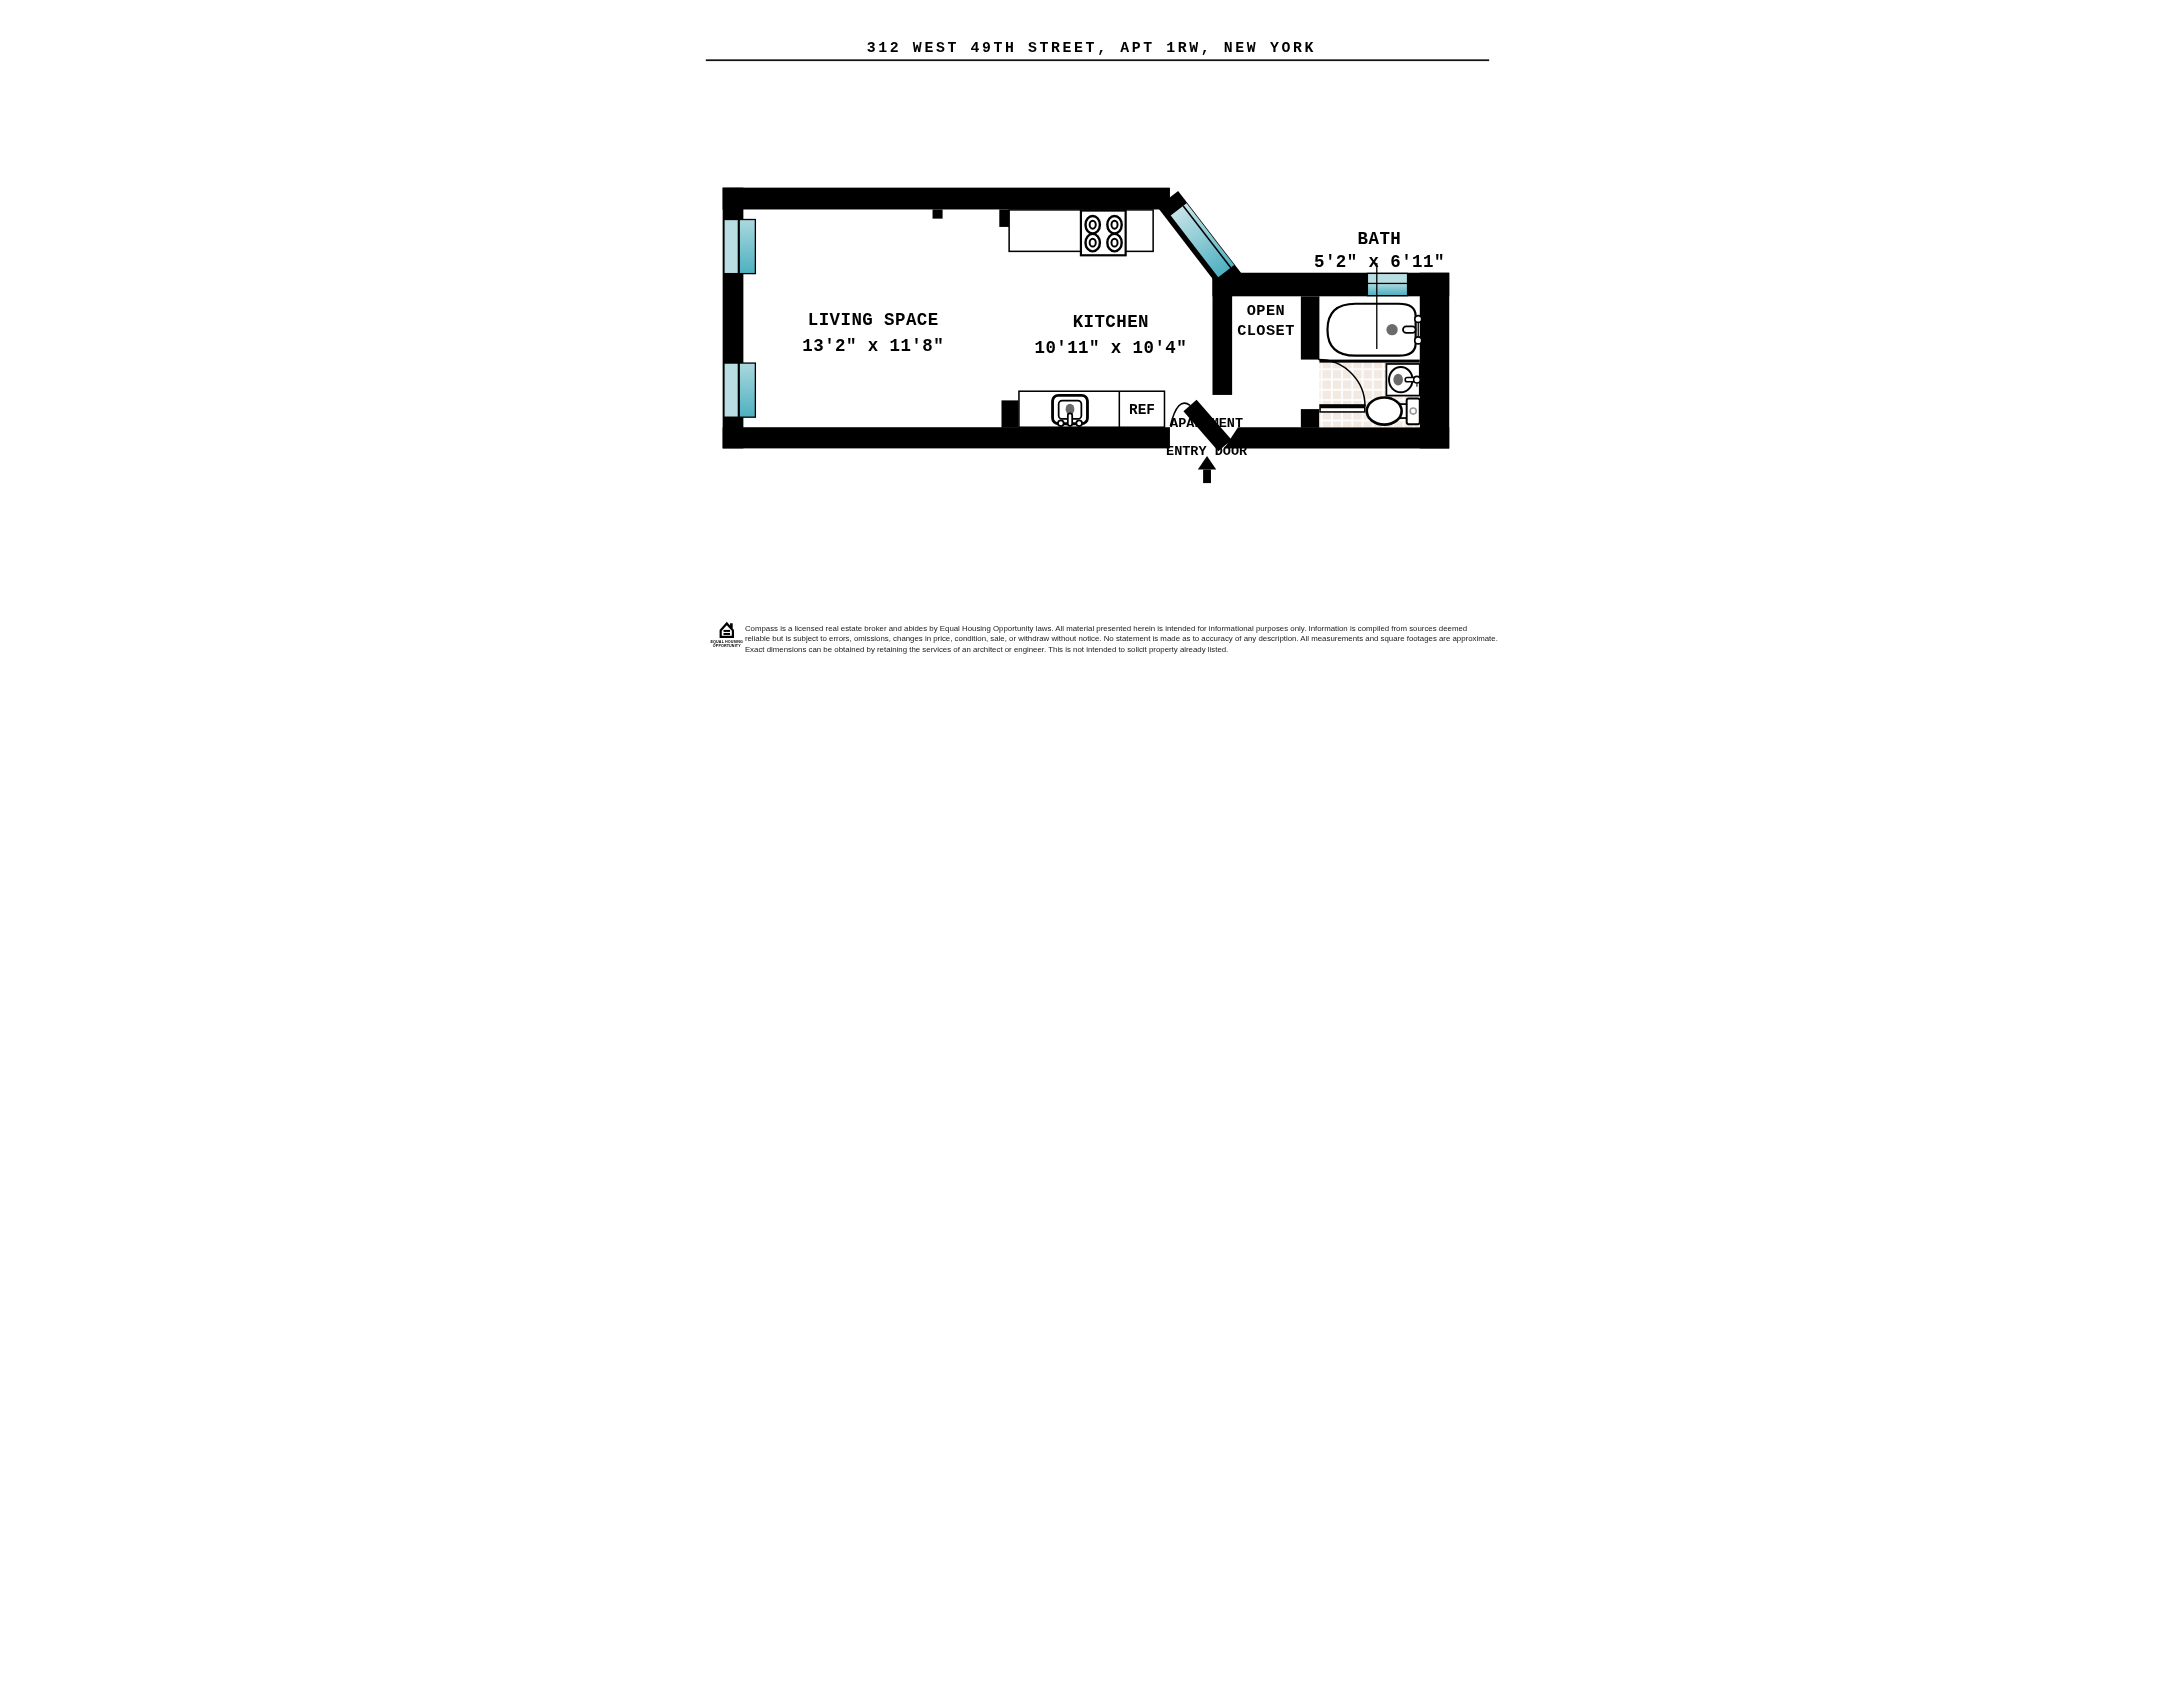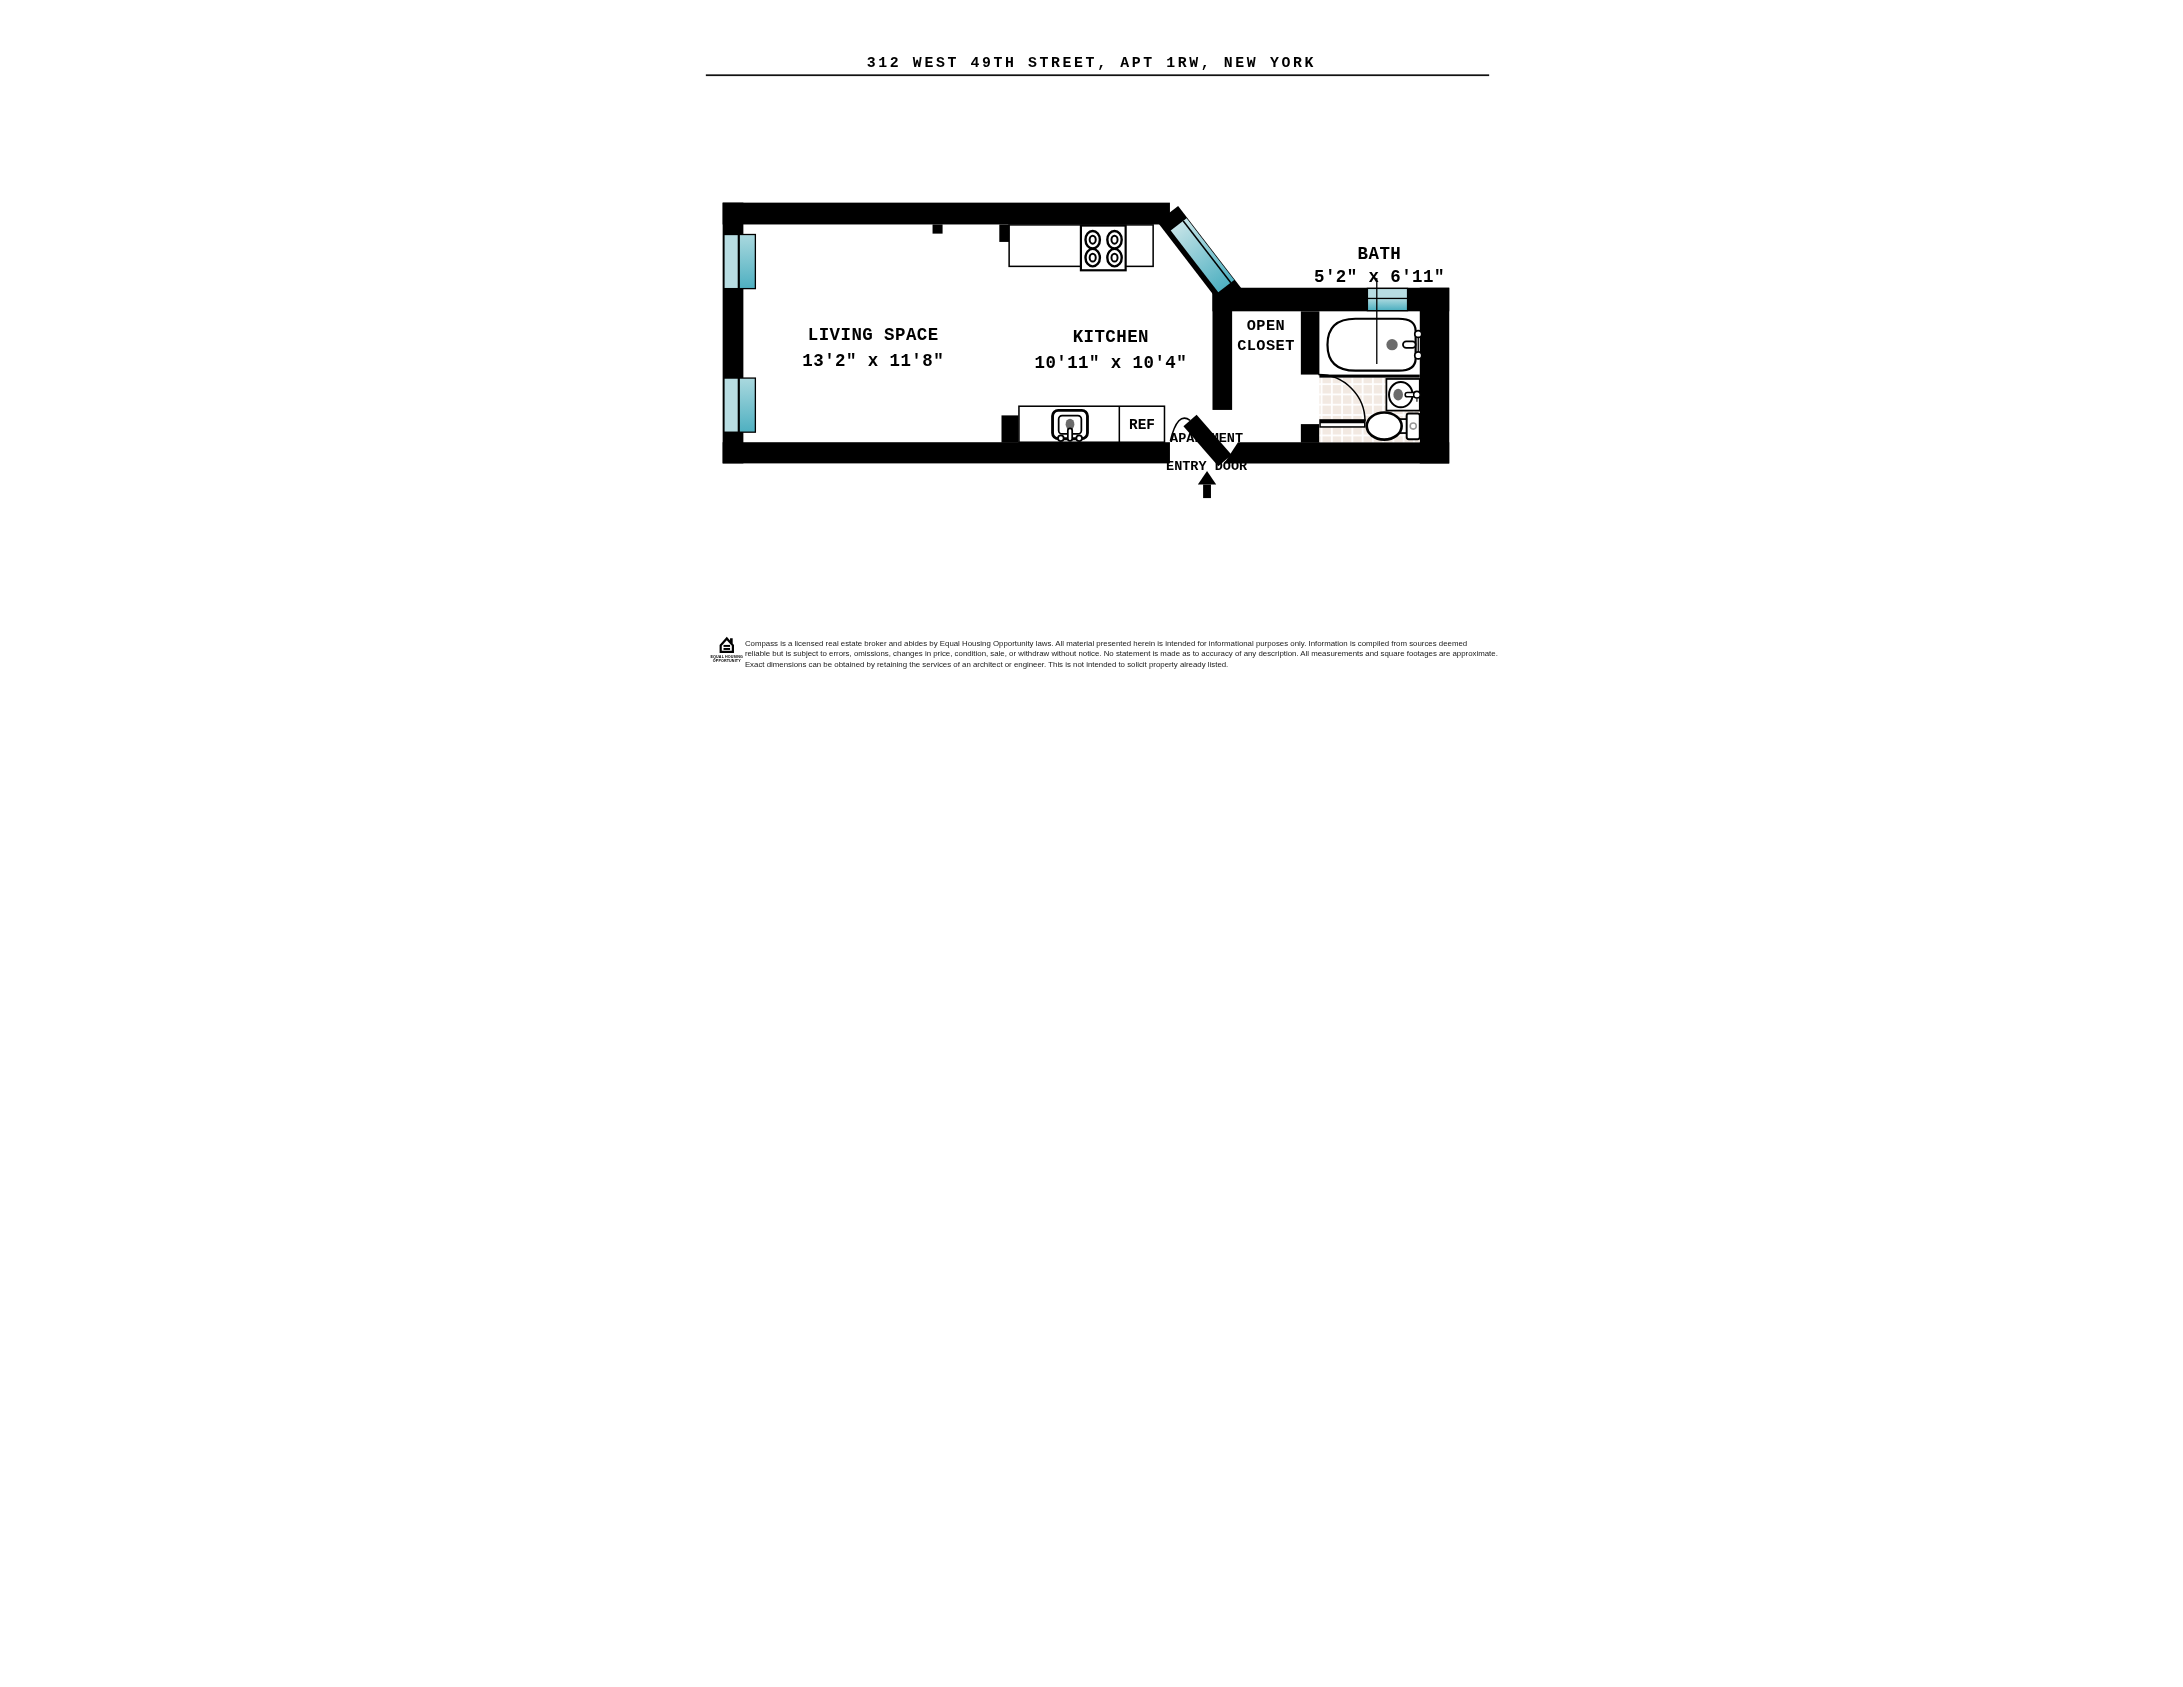--- a/index.html
+++ b/index.html
@@ -1,16 +1,16 @@
 <!DOCTYPE html>
 <html style="font-size:8.7px"><head>
 <meta charset="utf-8">
 <style>
   html,body { margin:0; padding:0; background:#ffffff; }
-  .page { width:100%; max-width:873px; margin:15px auto; background:#fff; }
+  .page { width:100%; max-width:873px; margin:0 auto; background:#fff; }
   svg { display:block; width:100%; height:auto; }
   text { fill:#000; }
   .t-title { font:700 68px "Liberation Mono", monospace; letter-spacing:12px; }
   .t-room  { font:700 80px "Liberation Mono", monospace; letter-spacing:2px; }
   .t-closet{ font:700 70px "Liberation Mono", monospace; letter-spacing:2px; }
   .t-ref   { font:700 66px "Liberation Mono", monospace; }
   .t-entry { font:700 62px "Liberation Mono", monospace; }
   .t-foot  { font:400 36px "Liberation Sans", sans-serif; fill:#1a1a1a; }
   .t-logo  { font:700 17px "Liberation Sans", sans-serif; letter-spacing:0.5px; }
   .mid { text-anchor:middle; }

